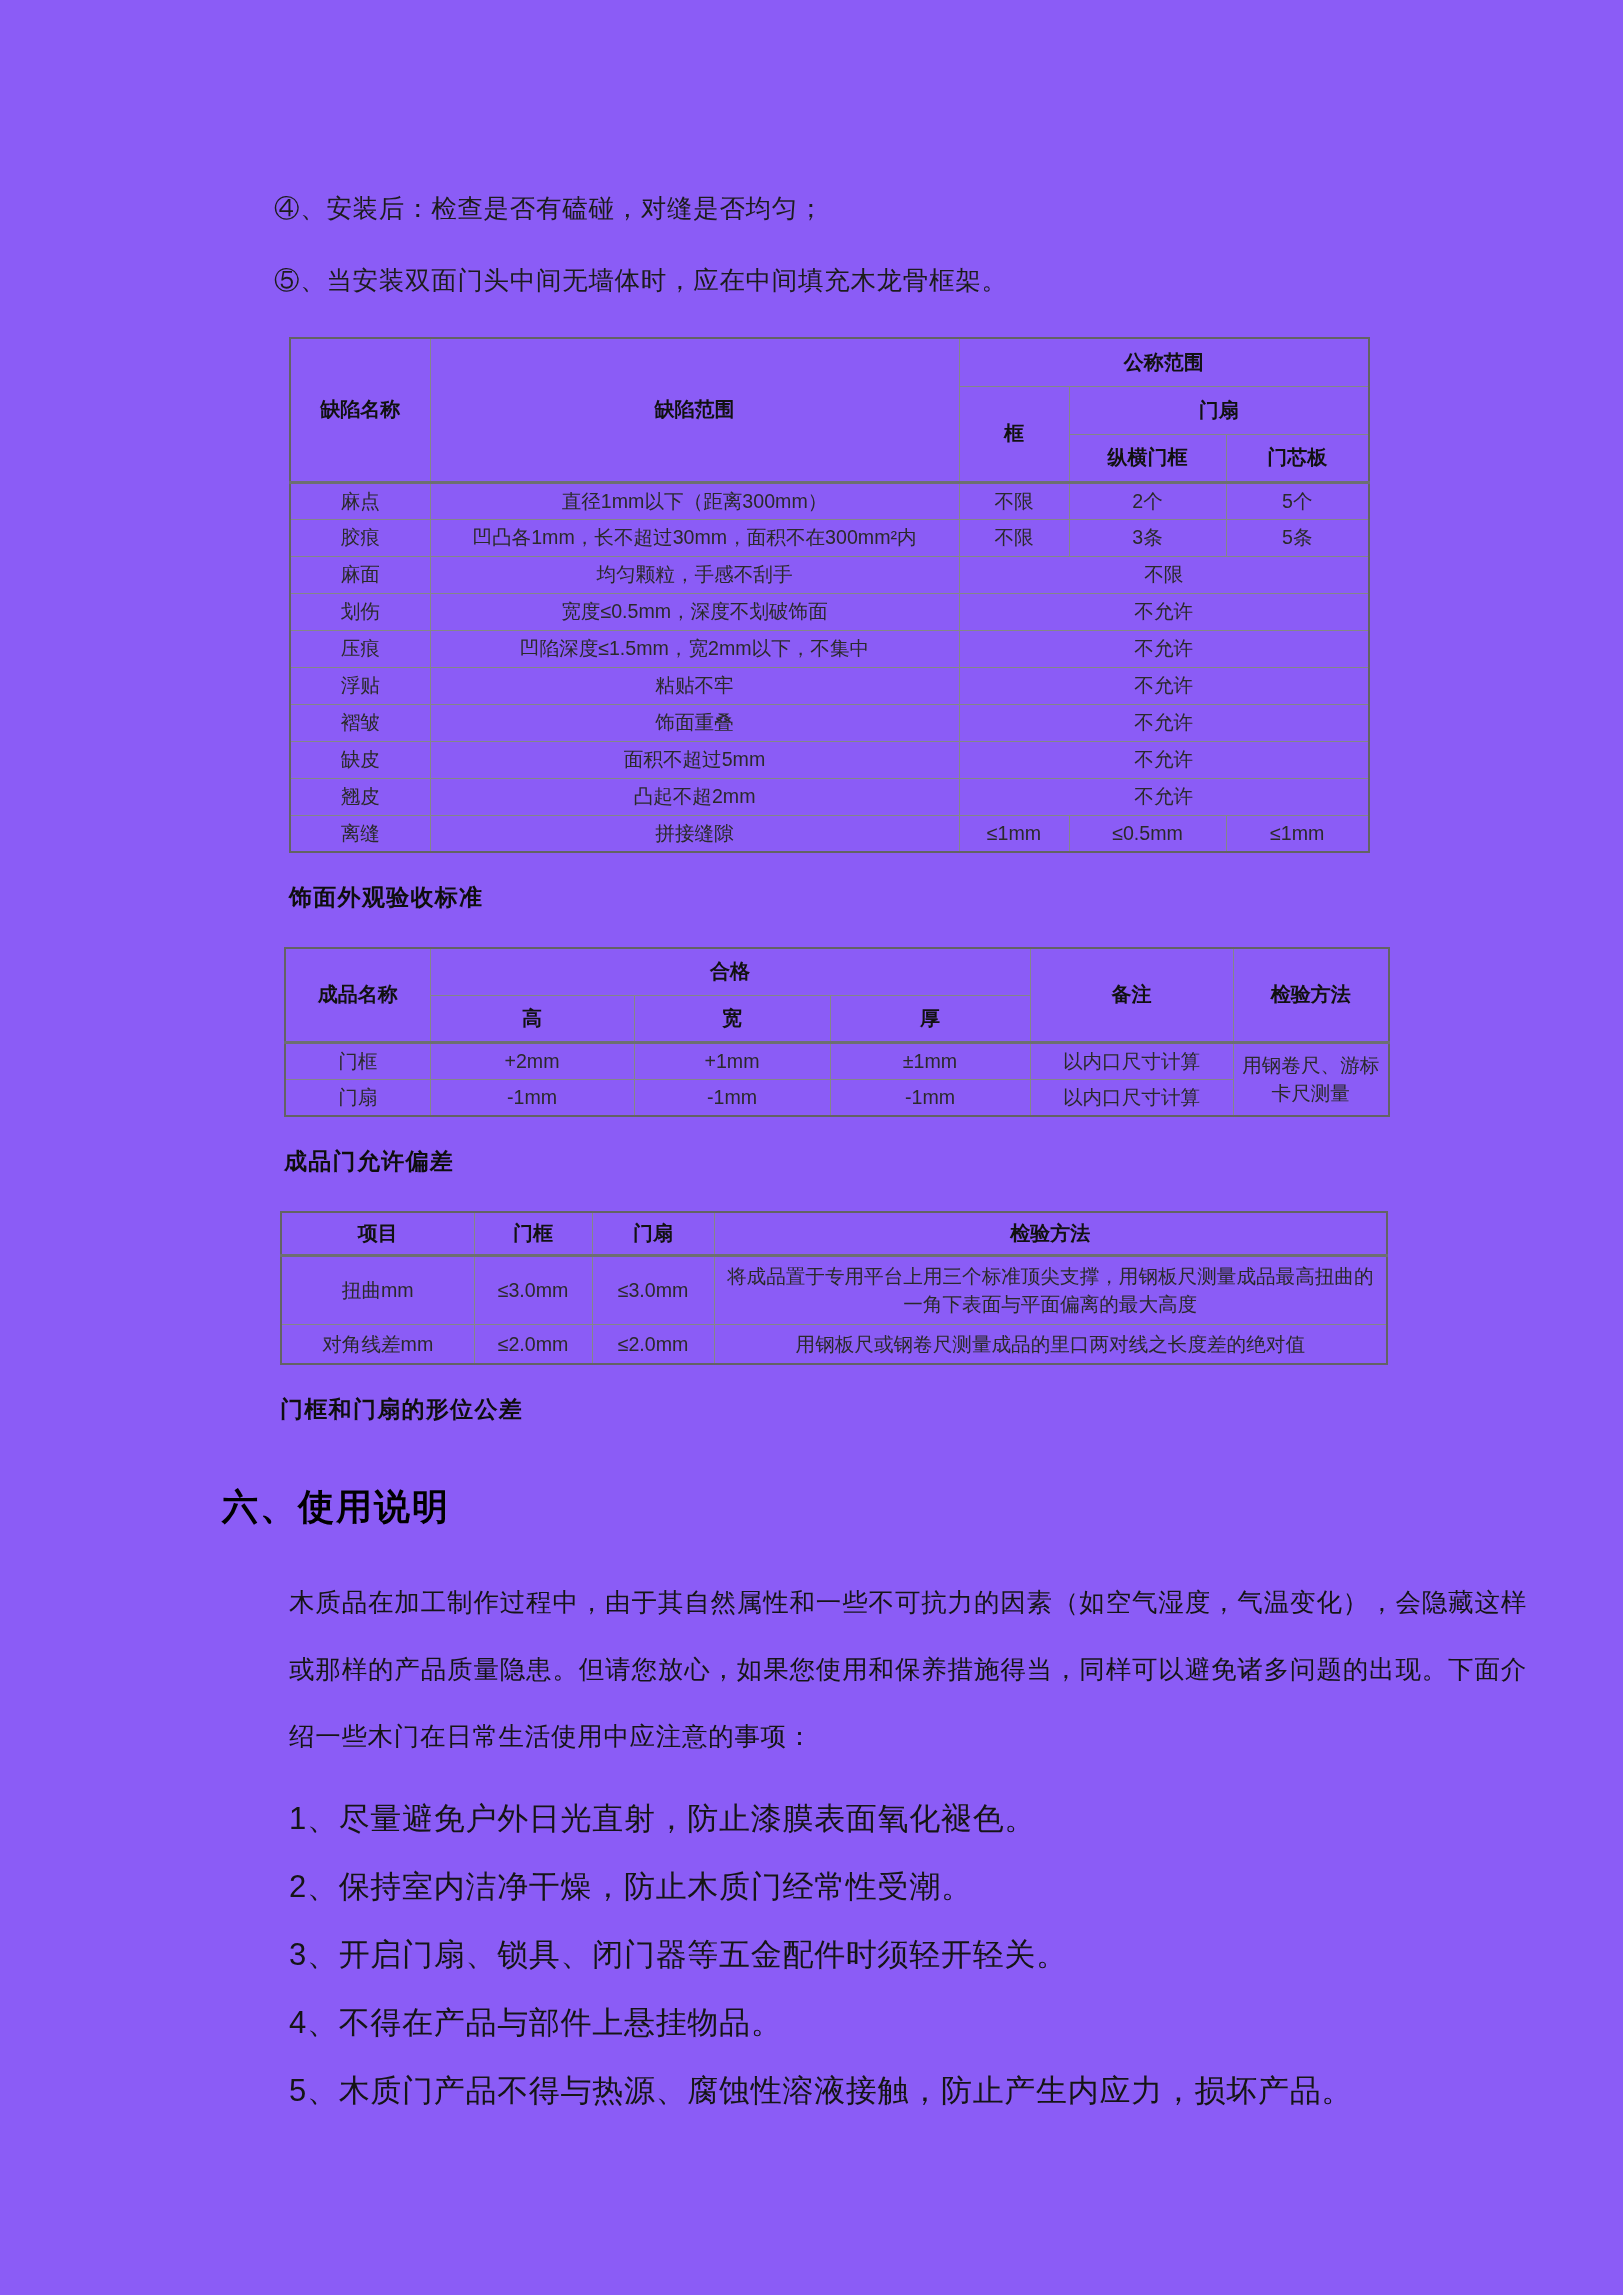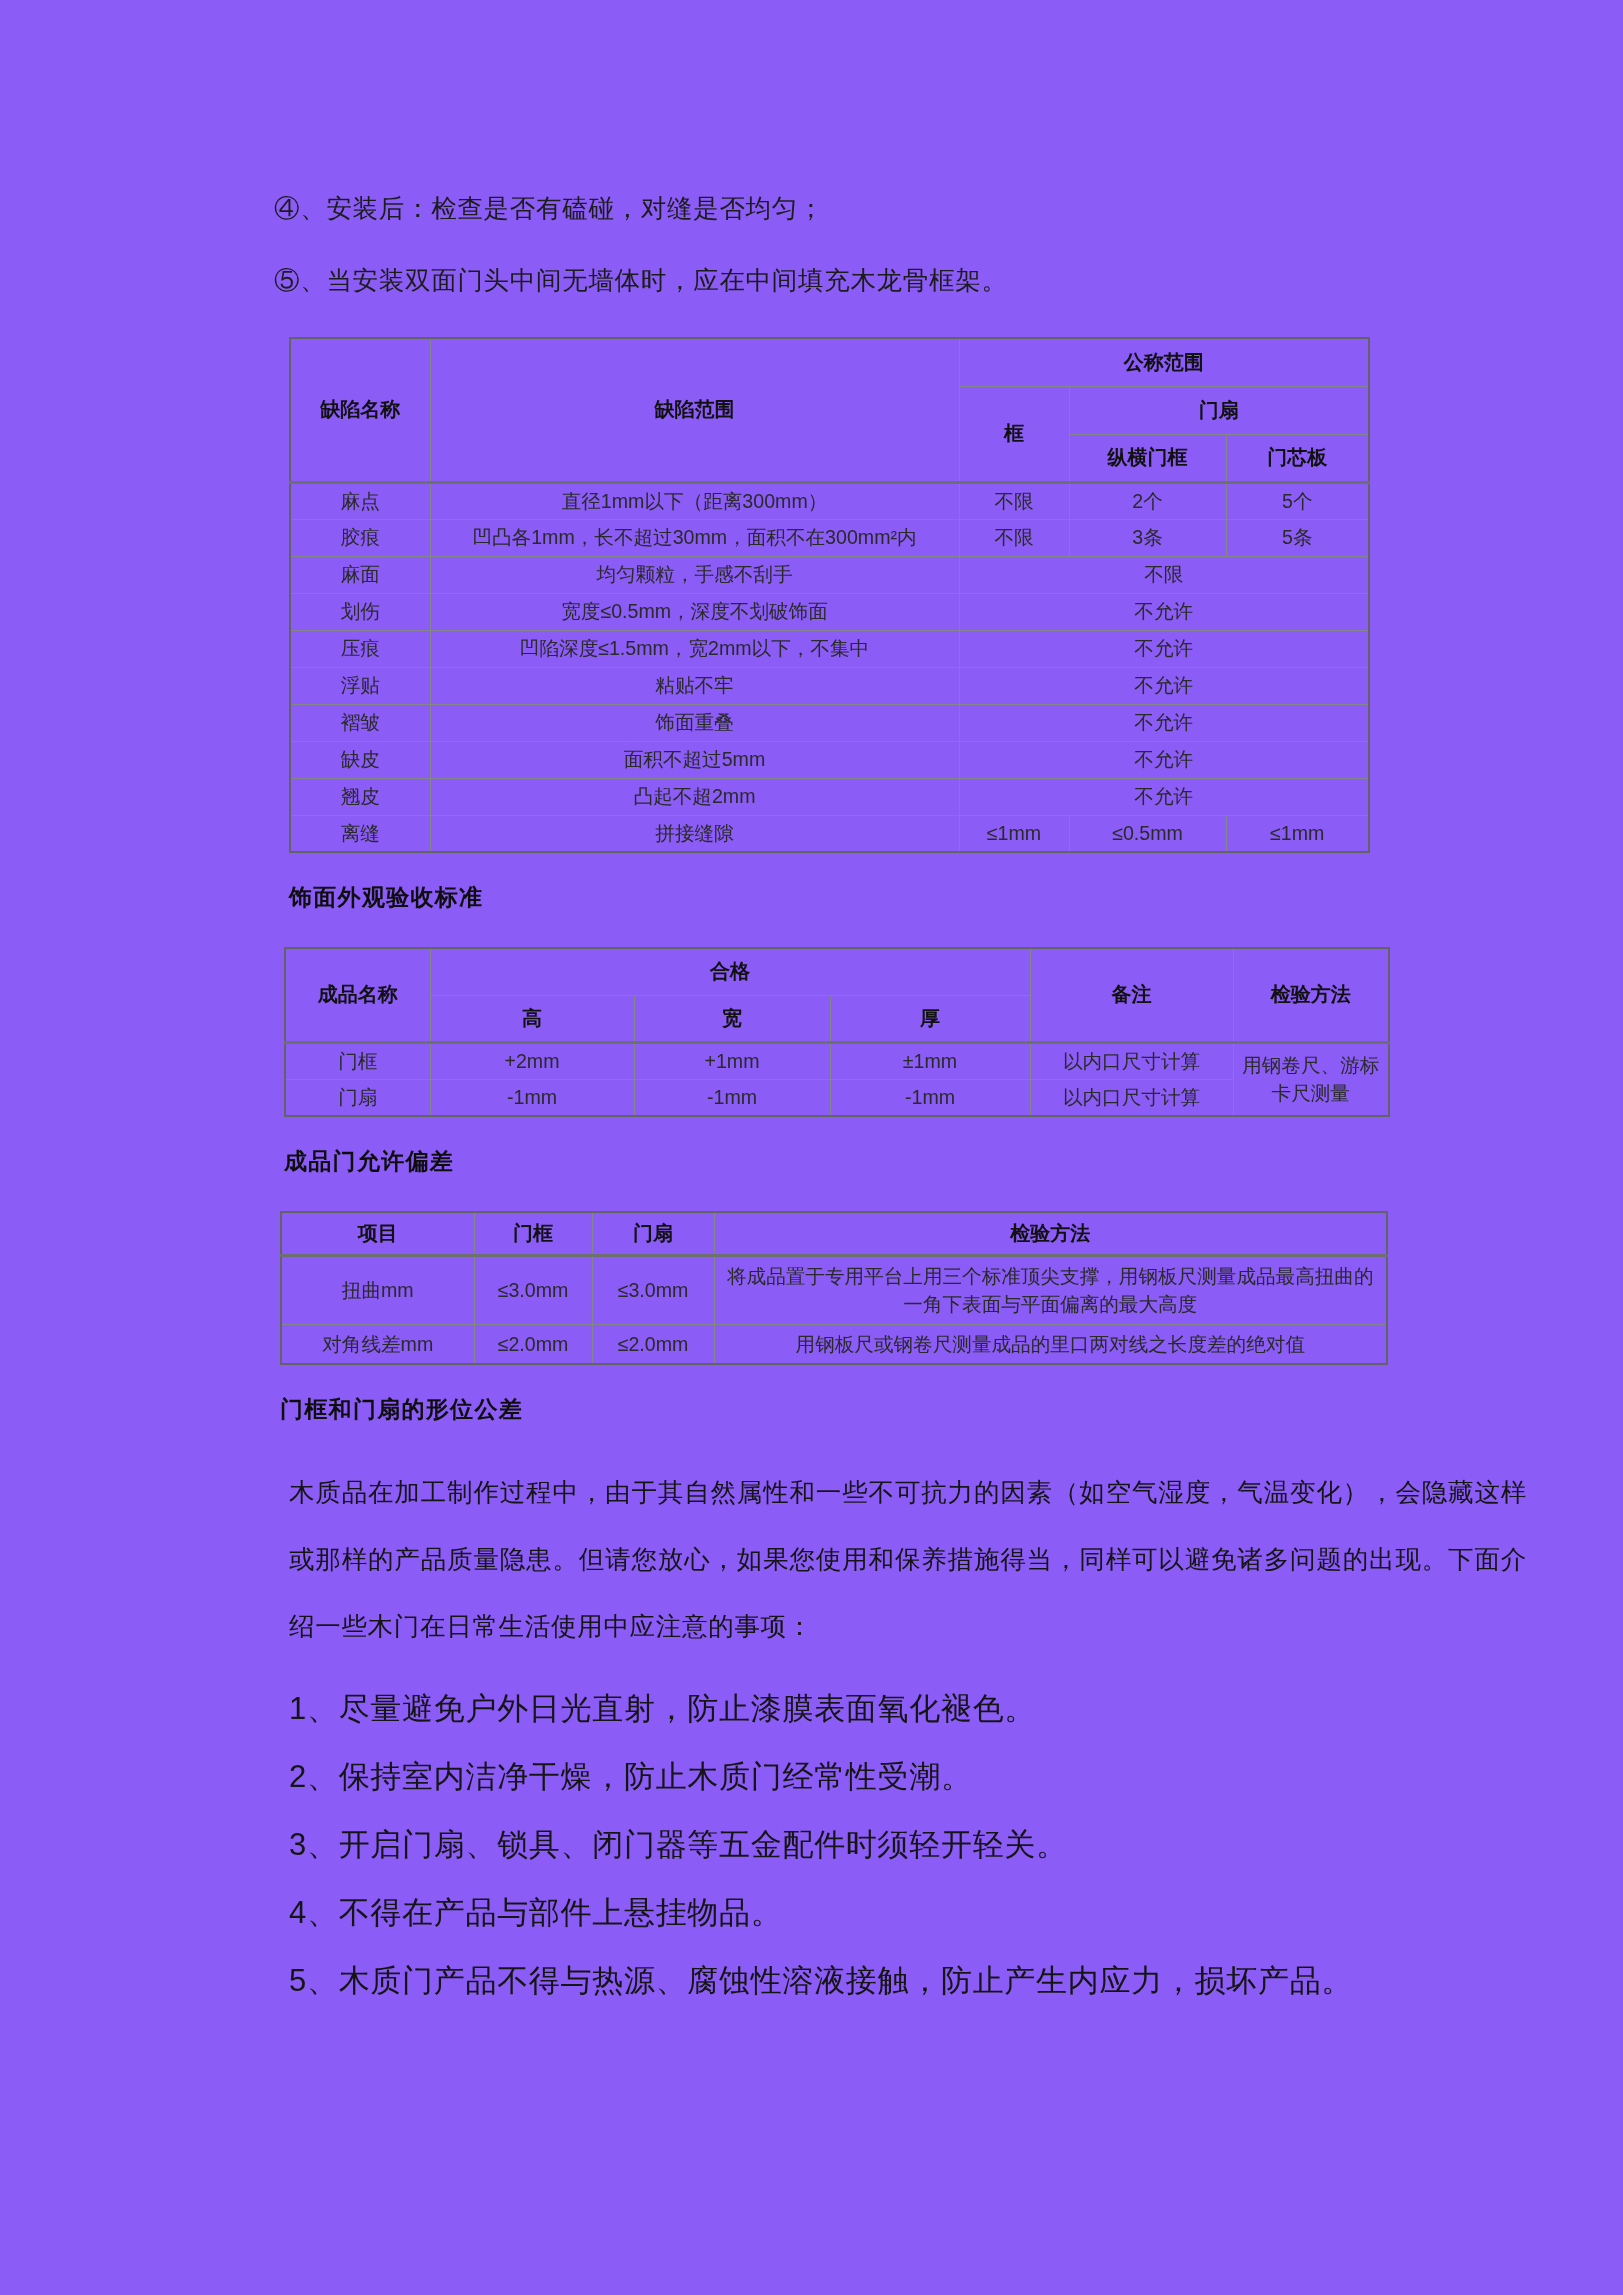--- a/index.html
+++ b/index.html
@@ -207,20 +207,21 @@
           <td>对角线差mm</td>
           <td>≤2.0mm</td>
           <td>≤2.0mm</td>
           <td class="method-cell">用钢板尺或钢卷尺测量成品的里口两对线之长度差的绝对值</td>
         </tr>
       </tbody>
     </table>
     <div class="caption">门框和门扇的形位公差</div>
   </div>
 
+  <h2 class="sec-heading">六、使用说明</h2>
   <p class="para">木质品在加工制作过程中，由于其自然属性和一些不可抗力的因素（如空气湿度，气温变化），会隐藏这样或那样的产品质量隐患。但请您放心，如果您使用和保养措施得当，同样可以避免诸多问题的出现。下面介绍一些木门在日常生活使用中应注意的事项：</p>
   <p class="use-item">1、尽量避免户外日光直射，防止漆膜表面氧化褪色。</p>
   <p class="use-item">2、保持室内洁净干燥，防止木质门经常性受潮。</p>
   <p class="use-item">3、开启门扇、锁具、闭门器等五金配件时须轻开轻关。</p>
   <p class="use-item">4、不得在产品与部件上悬挂物品。</p>
   <p class="use-item">5、木质门产品不得与热源、腐蚀性溶液接触，防止产生内应力，损坏产品。</p>
 
 </div>
 
 

